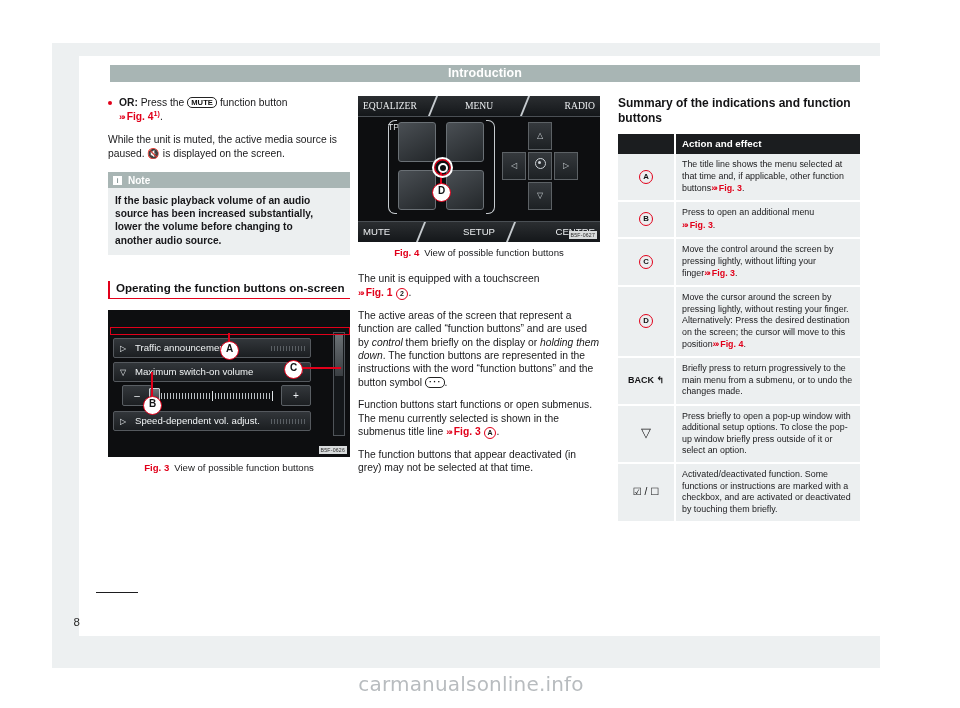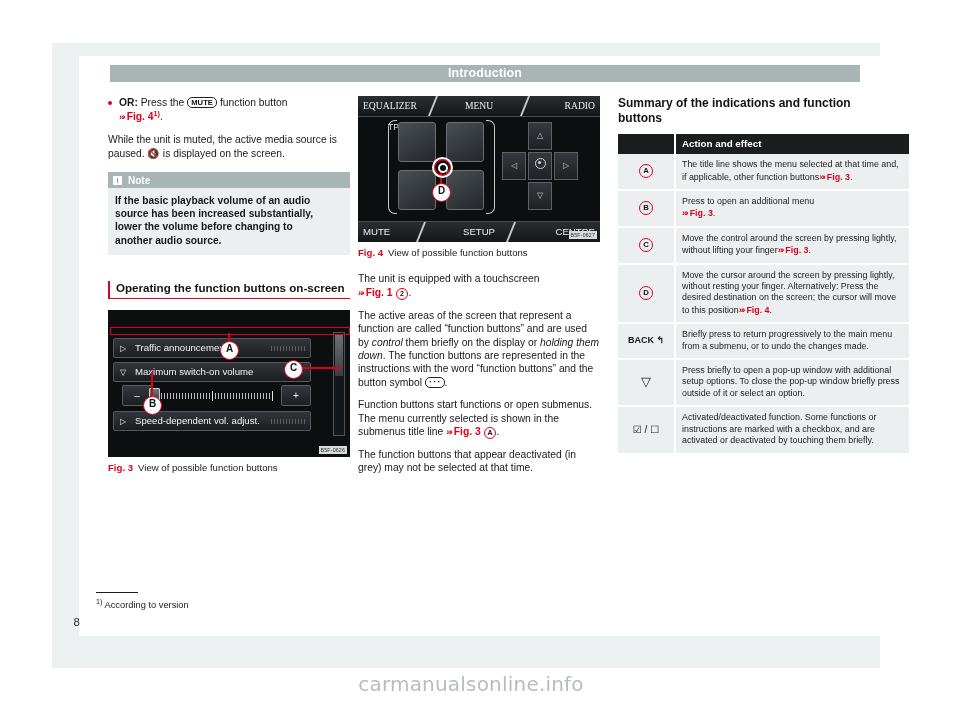--- a/index.html
+++ b/index.html
@@ -201,20 +201,21 @@
     width: 242px; height: 0;
     padding-bottom: 60.5%;
     background: #0d0e10;
     overflow: hidden;
   }
   .fig-cap {
     margin-top: 5px;
     font-size: 9.6px;
     line-height: 12px;
     color: #1a1a1c;
+    text-align: center;
   }
   .fig-cap .fignum { color: #e1001a; font-weight: bold; margin-right: 5px; }
 
   .code-tag {
     position: absolute;
     right: 3px; bottom: 3px;
     background: #d9dcdd;
     color: #2c2c2c;
     font-size: 5.2px;
     letter-spacing: .2px;
@@ -436,21 +437,21 @@
   }
   .hl-box {
     position: absolute;
     border: 1.5px solid #e1001a;
     z-index: 4;
   }
 
   
   table.summary {
     border-collapse: collapse;
-    width: 291px;
+    width: 242px;
     table-layout: fixed;
   }
   table.summary th {
     background: #1b1d1f;
     color: #ffffff;
     font-size: 9.8px;
     font-weight: bold;
     text-align: left;
     padding: 4px 6px 5px 6px;
     vertical-align: middle;
@@ -739,20 +740,16 @@
         <tr>
           <td class="sym"><span class="sym-chk">☑ / ☐</span></td>
           <td>Activated/deactivated function. Some functions or instructions are marked with a checkbox, and are activated or deactivated by touching them briefly.</td>
         </tr>
       </tbody>
     </table>
   </div>
 
   <div class="footnote">
     <div class="rule"></div>
-    <div class="fn-txt">
-      <sup>1)</sup>
-      <span>According to version</span>
-    </div>
   </div>
 
   <div class="watermark">carmanualsonline.info</div>
 </div>
 
 </body></html>

